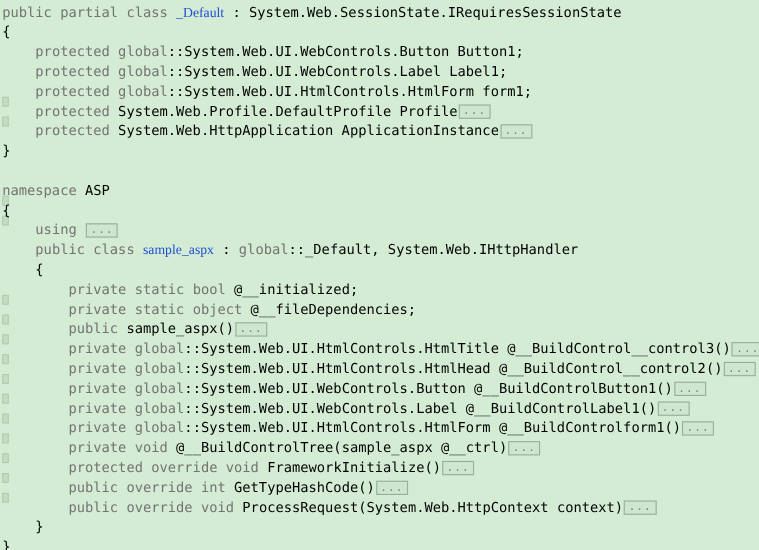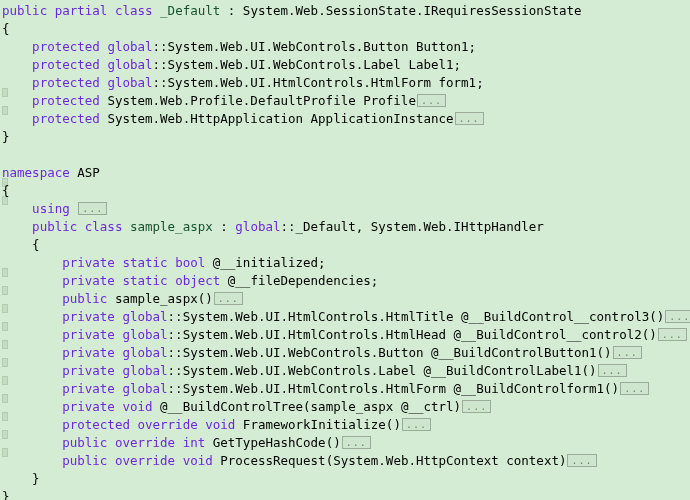--- a/index.html
+++ b/index.html
@@ -40,22 +40,22 @@
     left: 0;
     top: 2px;
     width: 690px;
   }
   .line {
     height: 18px;
     line-height: 18px;
     padding-left: 2px;
     white-space: pre;
   }
-  .kw       { color: #6d28d9; }
-  .type     { color: #14532d; }
+  .kw       { color: #737373; }
+  .type     { color: #1d4ed8; font-family: Liberation Serif, serif; }
   .plain    { color: #000000; }
   .collapse {
     display: inline-block;
     border: 1px solid #9aab9a;
     background: #cde6cd;
     color: #6f8a6f;
     font-size: 10px;
     line-height: 11px;
     height: 13px;
     padding: 0 3px;

